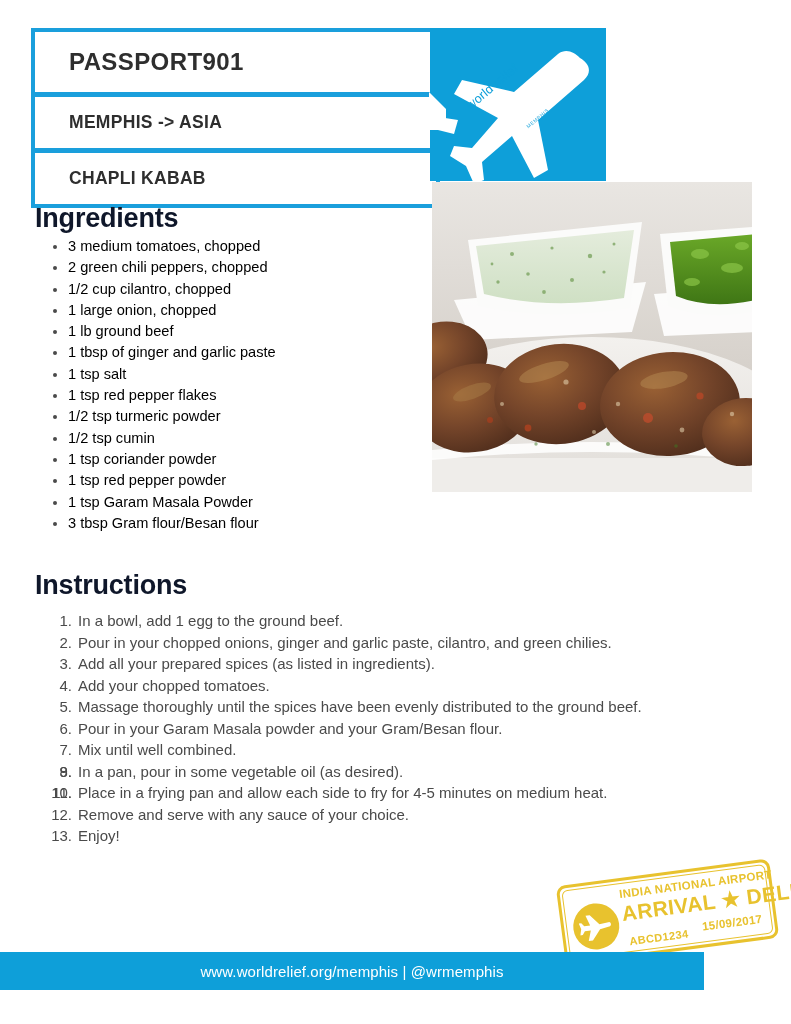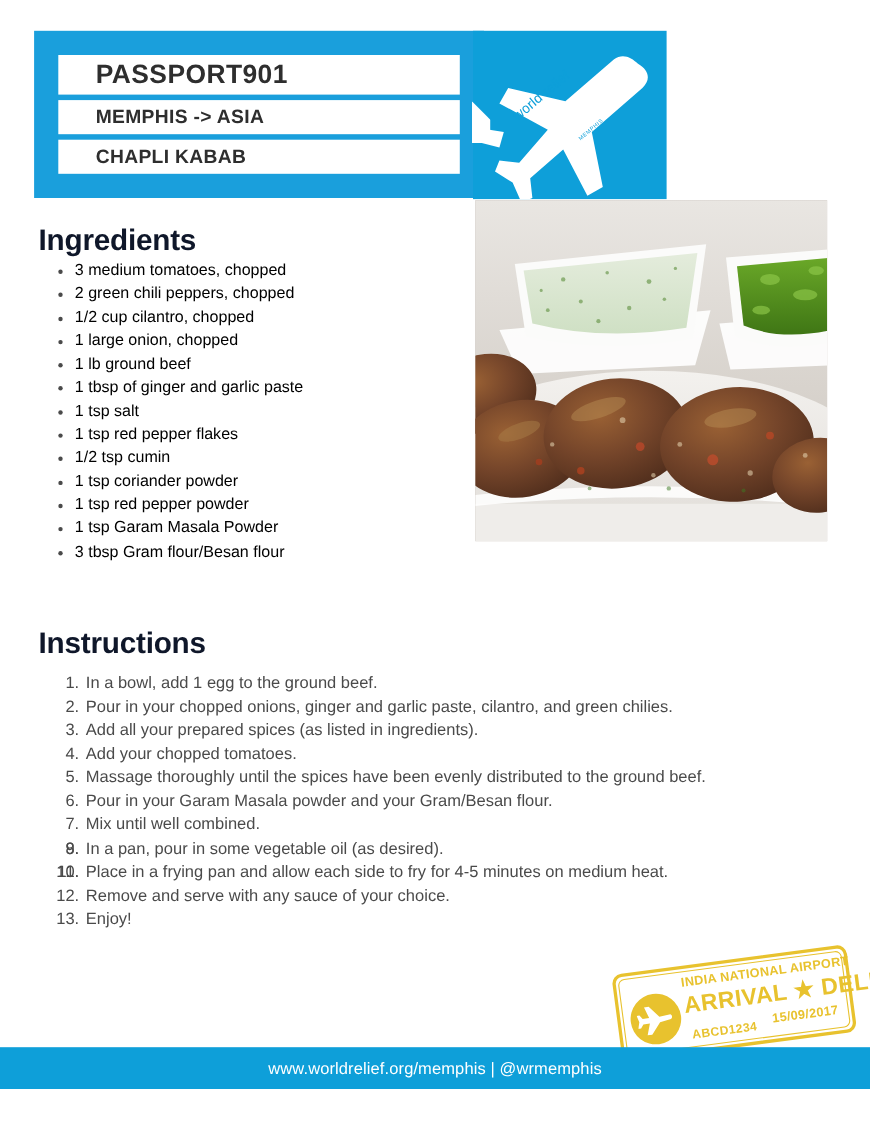--- a/index.html
+++ b/index.html
@@ -15,24 +15,24 @@
     font-family: "Liberation Sans", sans-serif;
     color: #3a3a3a;
   }
 
   
   #header-block {
     position: absolute;
     left: 31px;
     top: 28px;
     width: 409px;
-    height: 152px;
+    height: 180px;
     background: #1a9fdc;
     box-sizing: border-box;
-    padding: 22px;
+    padding: 4px;
     display: flex;
     flex-direction: column;
     gap: 5px;
   }
   .header-row {
     background: #ffffff;
     flex: 1;
     display: flex;
     align-items: center;
     padding-left: 34px;
@@ -250,21 +250,21 @@
     font-size: 11.5px;
     font-weight: bold;
     letter-spacing: 0.3px;
   }
 
   
   #footer-bar {
     position: absolute;
     left: 0;
     top: 952px;
-    width: 791px;
+    width: 704px;
     height: 38px;
     background: #0e9fd9;
     display: flex;
     align-items: center;
     justify-content: center;
     z-index: 6;
   }
   #footer-text {
     color: #ffffff;
     font-size: 15px;
@@ -394,20 +394,21 @@
 <div id="ingredients-heading" class="section-heading">Ingredients</div>
 <ul id="ingredients-list">
     <li>3 medium tomatoes, chopped</li>
     <li>2 green chili peppers, chopped</li>
     <li>1/2 cup cilantro, chopped</li>
     <li>1 large onion, chopped</li>
     <li>1 lb ground beef</li>
     <li>1 tbsp of ginger and garlic paste</li>
     <li>1 tsp salt</li>
     <li>1 tsp red pepper flakes</li>
+    <li>1/2 tsp turmeric powder</li>
     <li>1/2 tsp cumin</li>
     <li>1 tsp coriander powder</li>
     <li>1 tsp red pepper powder</li>
     <li>1 tsp Garam Masala Powder</li>
     <li>3 tbsp Gram flour/Besan flour</li>
   </ul>
 
 <div id="instructions-heading" class="section-heading">Instructions</div>
 <ol id="instructions-list">
     <li><span class="step-num">1.</span><span>In a bowl, add 1 egg to the ground beef.</span></li>

